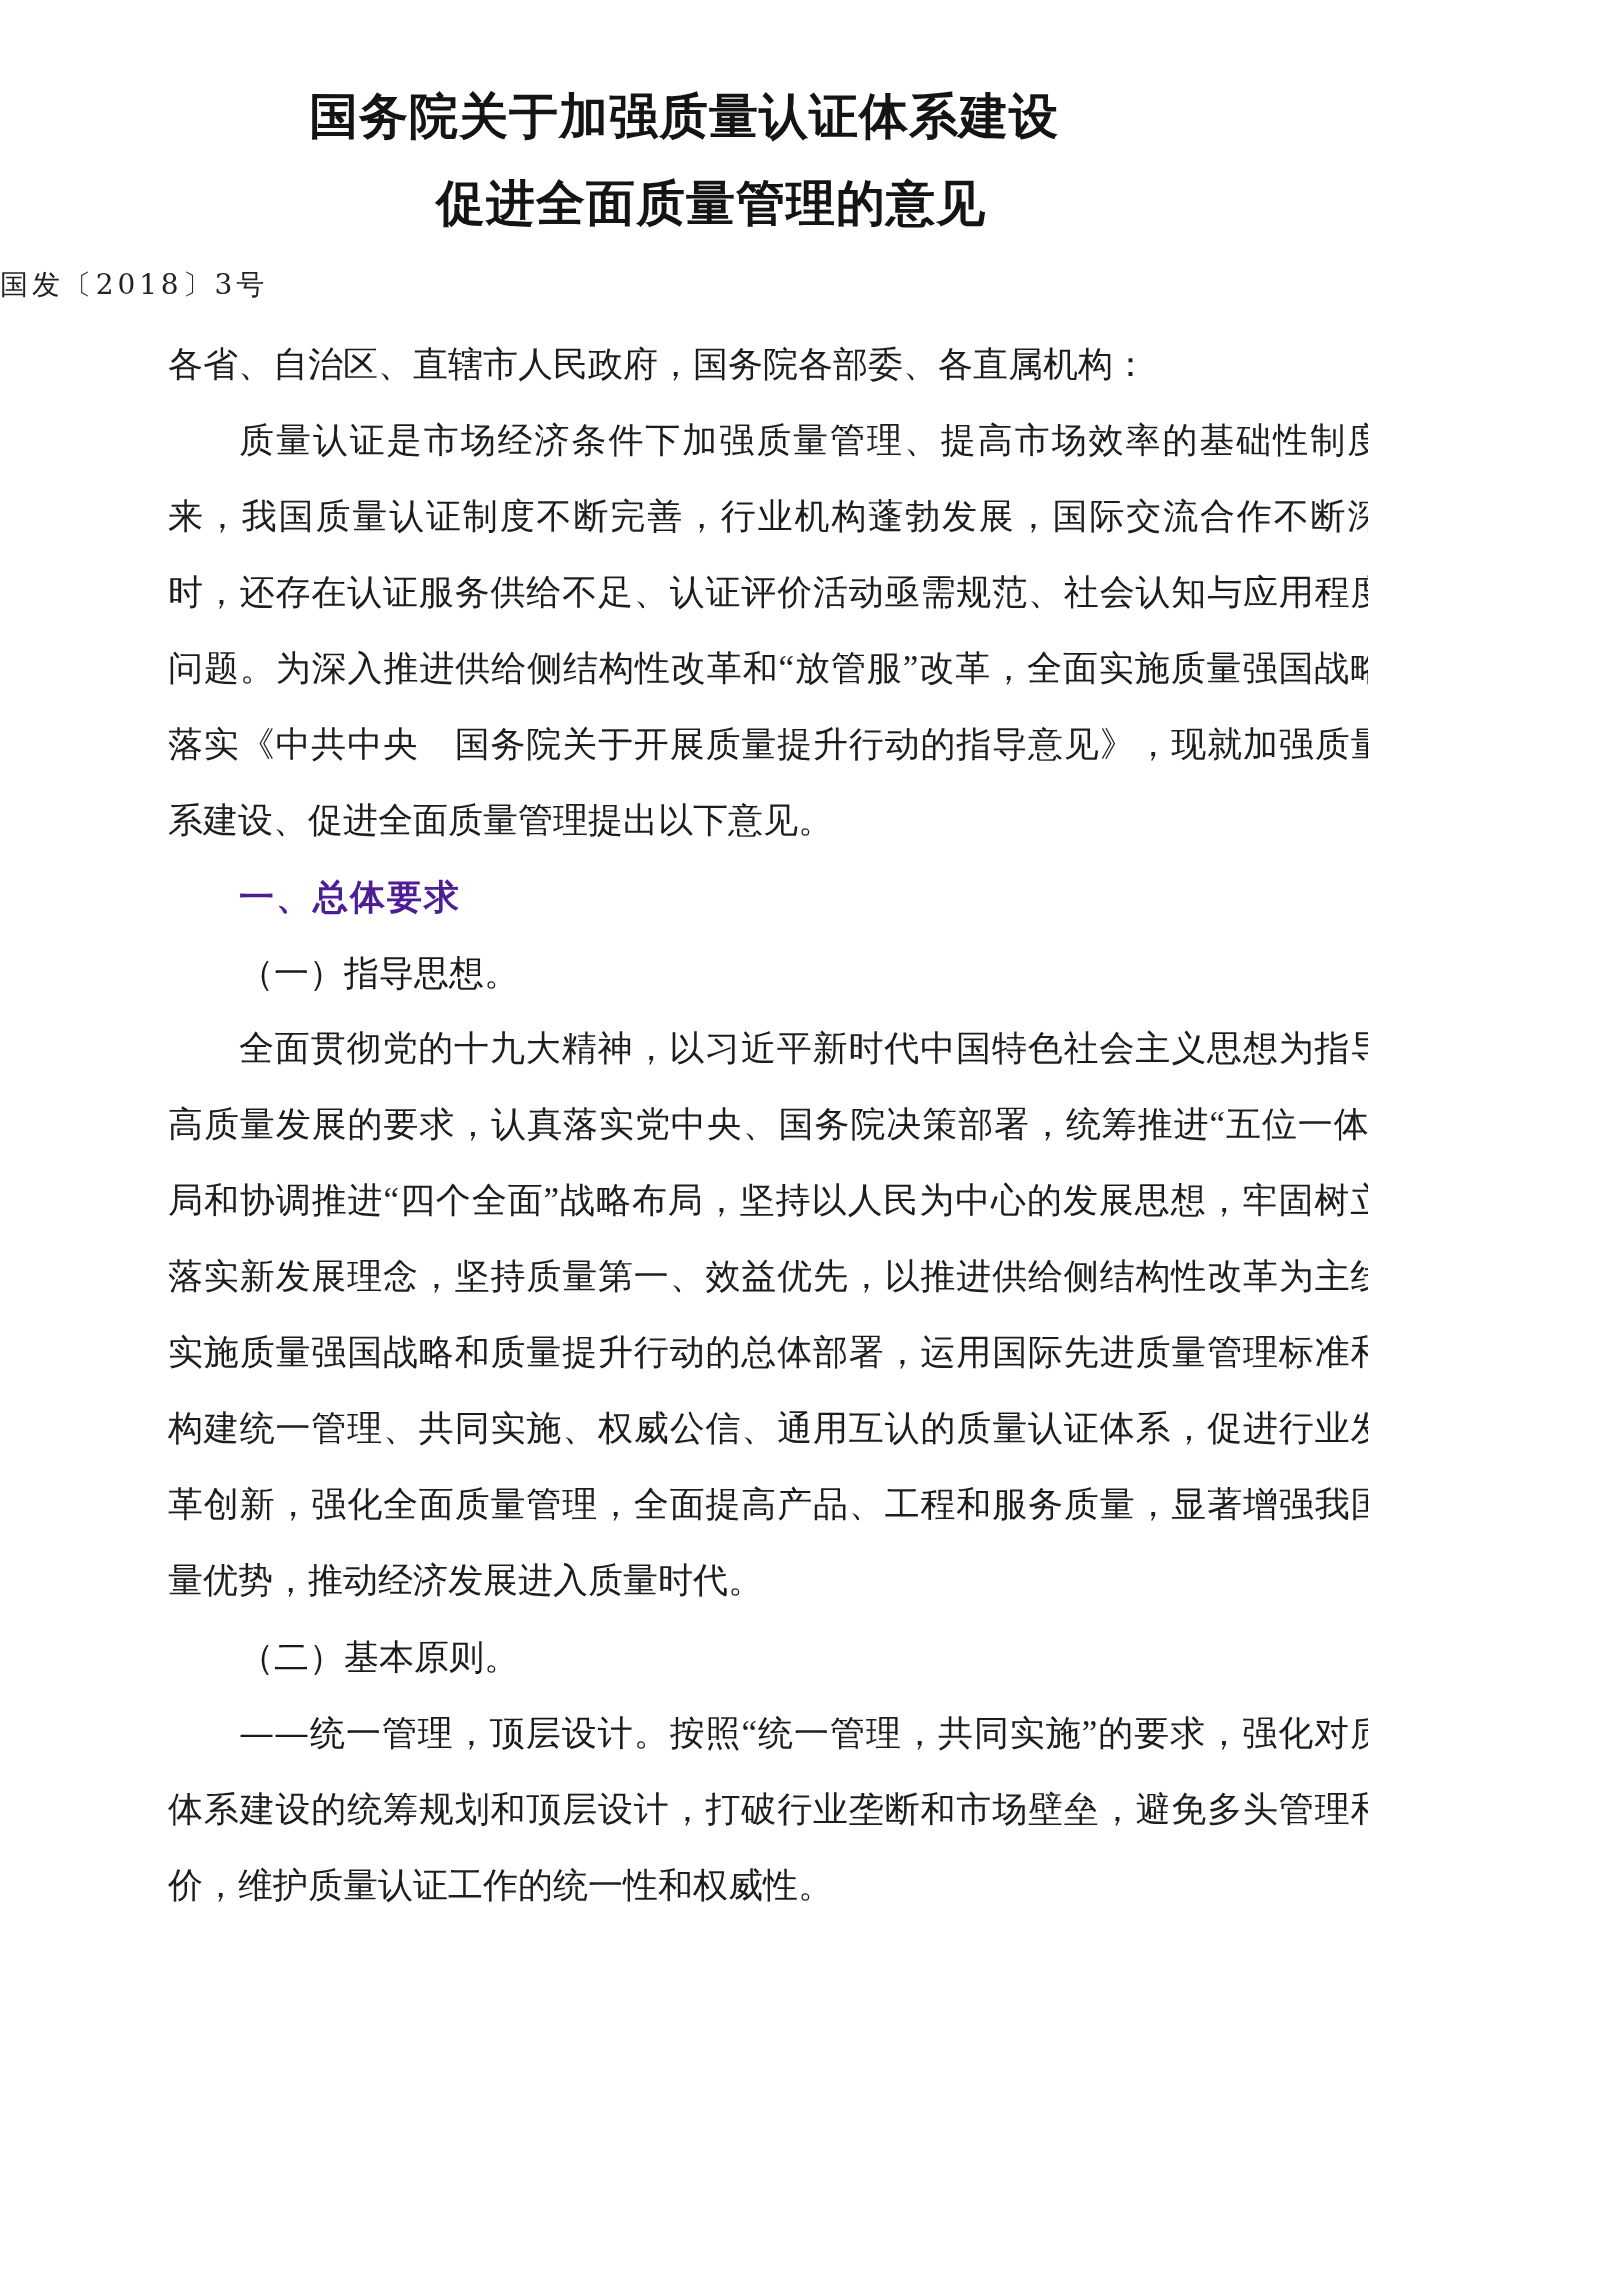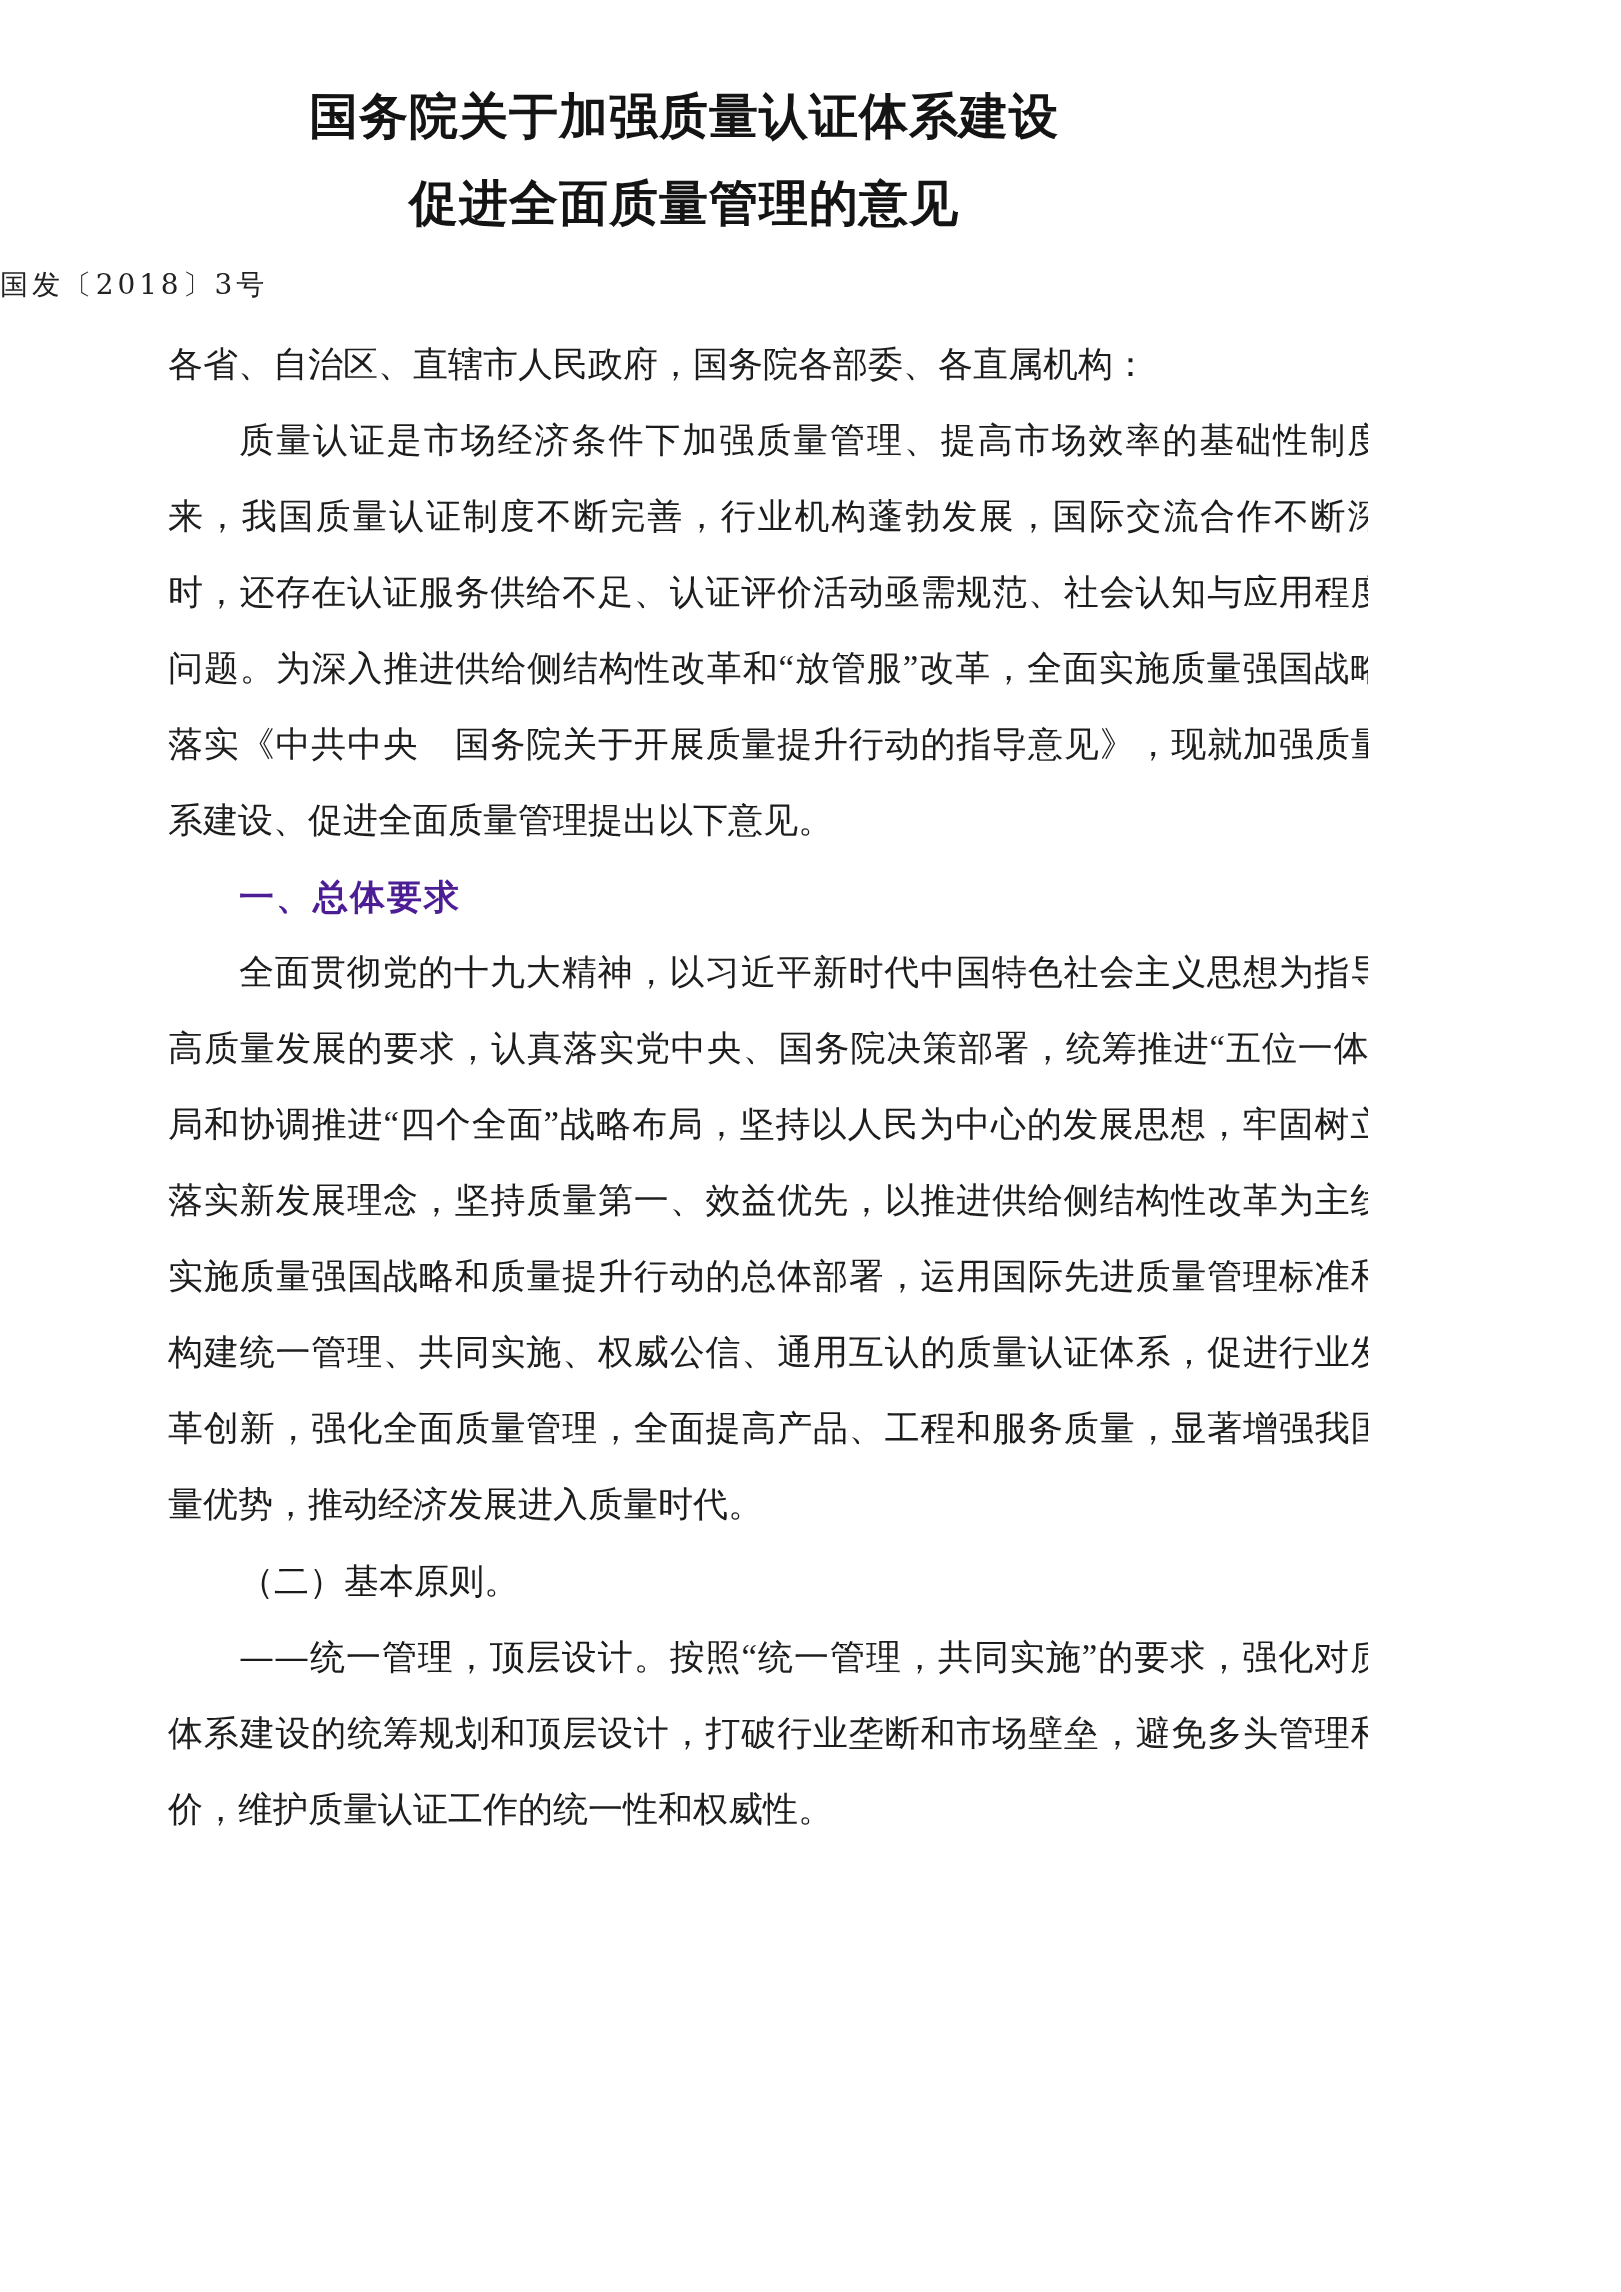--- a/index.html
+++ b/index.html
@@ -22,21 +22,21 @@
     width: 100%;
     margin: 0;
     text-align: center;
     font-size: 49px;
     line-height: 86px;
     font-weight: bold;
     color: #141414;
     letter-spacing: 1px;
   }
   .title-line1 { top: 74px; }
-  .title-line2 { top: 161px; }
+  .title-line2 { top: 161px; margin-left: 27px; }
   .docnum {
     position: absolute;
     top: 263px;
     left: 0;
     width: 100%;
     text-align: left;
     font-size: 28px;
     line-height: 43px;
     letter-spacing: 3.9px;
     color: #222222;
@@ -86,20 +86,21 @@
   <div class="docnum">国发〔2018〕3号</div>
 
   <div class="body-text">
 
     <p class="salutation">各省、自治区、直辖市人民政府，国务院各部委、各直属机构：</p>
 
     <p class="para">质量认证是市场经济条件下加强质量管理、提高市场效率的基础性制度。近年来，我国质量认证制度不断完善，行业机构蓬勃发展，国际交流合作不断深化。同时，还存在认证服务供给不足、认证评价活动亟需规范、社会认知与应用程度不高等问题。为深入推进供给侧结构性改革和“放管服”改革，全面实施质量强国战略，贯彻落实《中共中央　国务院关于开展质量提升行动的指导意见》，现就加强质量认证体系建设、促进全面质量管理提出以下意见。</p>
 
     <p class="section-heading">一、总体要求</p>
 
+    <p class="para kai">（一）指导思想。</p>
 
     <p class="para">全面贯彻党的十九大精神，以习近平新时代中国特色社会主义思想为指导，按照高质量发展的要求，认真落实党中央、国务院决策部署，统筹推进“五位一体”总体布局和协调推进“四个全面”战略布局，坚持以人民为中心的发展思想，牢固树立和贯彻落实新发展理念，坚持质量第一、效益优先，以推进供给侧结构性改革为主线，按照实施质量强国战略和质量提升行动的总体部署，运用国际先进质量管理标准和方法，构建统一管理、共同实施、权威公信、通用互认的质量认证体系，促进行业发展和改革创新，强化全面质量管理，全面提高产品、工程和服务质量，显著增强我国经济质量优势，推动经济发展进入质量时代。</p>
 
     <p class="para kai">（二）基本原则。</p>
 
     <p class="para">
       <span class="kai">——统一管理，顶层设计。</span><span>按照“统一管理，共同实施”的要求，强化对质量认证体系建设的统筹规划和顶层设计，打破行业垄断和市场壁垒，避免多头管理和重复评价，维护质量认证工作的统一性和权威性。</span>
     </p>
 
 

